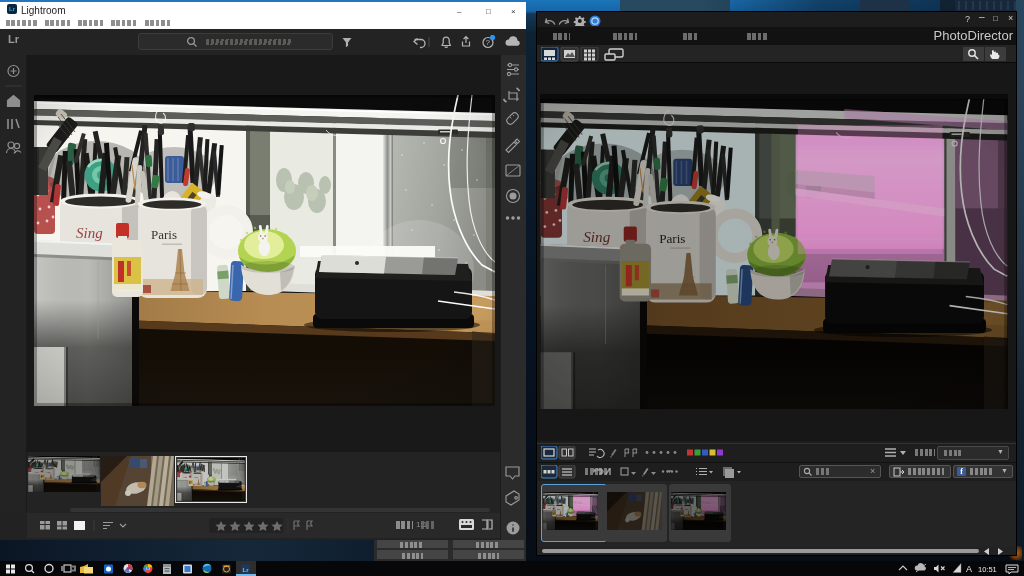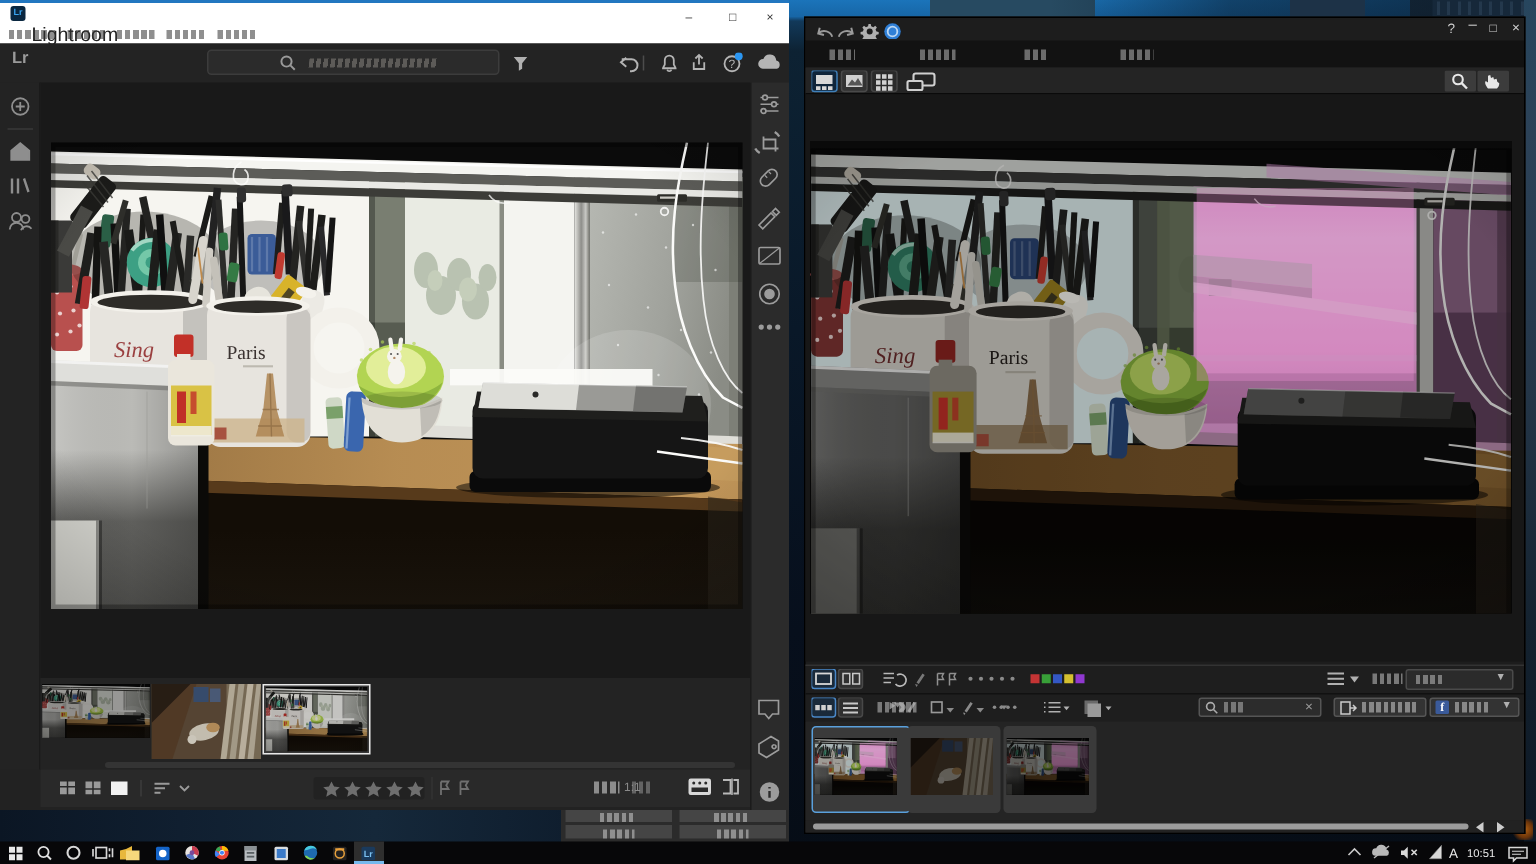--- a/index.html
+++ b/index.html
@@ -13,21 +13,21 @@
 #wallglow{left:1008px;top:546px;width:14px;height:14px;background:radial-gradient(circle at 60% 50%,#b06012 0,#6a340a 50%,transparent 78%)}
 #wallbridge{left:0px;top:538px;width:526px;height:24px;background:linear-gradient(90deg,#0b1624 0,#101f30 120px,#15283a 250px,#0e1c2c 400px,#0a1420 526px)}
 
 #dlg{left:374px;top:538px;width:152px;height:24px;background:#2b2b2b}
 .dbtn{position:absolute;height:9px;background:#454545;color:#c8c8c8;font-size:6px;line-height:9px;text-align:center}
 
 #lr{left:0;top:0;width:526px;height:540px;background:#222}
 #lr-accent{left:0;top:0;width:526px;height:2px;background:#2277c0}
 #lr-chrome{left:0;top:2px;width:526px;height:27px;background:#fff}
 #lr-appicon{left:7px;top:4px;width:10px;height:10px;background:#0a2740;border-radius:2px;color:#3aa5f0;font-size:6px;font-weight:bold;text-align:center;line-height:10px}
-#lr-title{left:21px;top:15px;font-size:13px;color:#222}
+#lr-title{left:21px;top:5px;font-size:10px;color:#222}
 .wbtn{position:absolute;top:7px;color:#333;font-size:8px}
 #lr-toolbar{left:0;top:29px;width:526px;height:26px;background:#232323}
 #lr-logo{left:8px;top:33px;font-size:11px;font-weight:bold;color:#9a9a9a}
 #lr-search{left:138px;top:33px;width:195px;height:17px;background:#2b2b2b;border:1px solid #3c3c3c;border-radius:3px}
 #lr-left{left:0;top:55px;width:27px;height:458px;background:#232323;border-right:1px solid #1a1a1a}
 #lr-right{left:500px;top:55px;width:26px;height:485px;background:#2b2b2b;border-left:1px solid #1b1b1b}
 #lr-canvas{left:27px;top:55px;width:473px;height:397px;background:#191919}
 #lr-film{left:27px;top:452px;width:473px;height:61px;background:#232323}
 #lr-bottom{left:27px;top:513px;width:473px;height:25px;background:#292929}
 
@@ -568,20 +568,21 @@
   </svg>
   <div class="abs" style="left:428px;top:2px;color:#cfcfcf;font-size:9px">?</div>
   <div class="abs" style="left:442px;top:-1px;color:#cfcfcf;font-size:10px">–</div>
   <div class="abs" style="left:456px;top:2px;color:#cfcfcf;font-size:8px">□</div>
   <div class="abs" style="left:471px;top:1px;color:#cfcfcf;font-size:9px">×</div>
   <div class="abs" id="pd-tabs"></div>
   <div class="abs jt" style="left:16px;top:21px;width:17px;height:7px;color:#b5b5b5"></div>
   <div class="abs jt" style="left:76px;top:21px;width:24px;height:7px;color:#b5b5b5"></div>
   <div class="abs jt" style="left:146px;top:21px;width:15px;height:7px;color:#b5b5b5"></div>
   <div class="abs jt" style="left:210px;top:21px;width:22px;height:7px;color:#b5b5b5"></div>
+  <div class="abs" style="left:316px;top:16px;width:160px;text-align:right;color:#c9c9c9;font-size:13px">PhotoDirector</div>
   <div class="abs" id="pd-toolbar"></div>
   <svg class="abs" style="left:4px;top:35px" width="90" height="15" viewBox="0 0 90 15">
    <rect x="0" y="0" width="17" height="14" rx="2" fill="#10253a" stroke="#3f7fb8" stroke-width="1"></rect>
    <g fill="#d8d8d8">
           <rect x="3" y="3" width="11" height="6"></rect>
           <rect x="3" y="10.5" width="3" height="2.5"></rect>
           <rect x="7" y="10.5" width="3" height="2.5"></rect>
           <rect x="11" y="10.5" width="3" height="2.5"></rect>
         </g>
    <rect x="20" y="0" width="17" height="14" rx="2" fill="#333" stroke="#4a4a4a" stroke-width="1"></rect>

